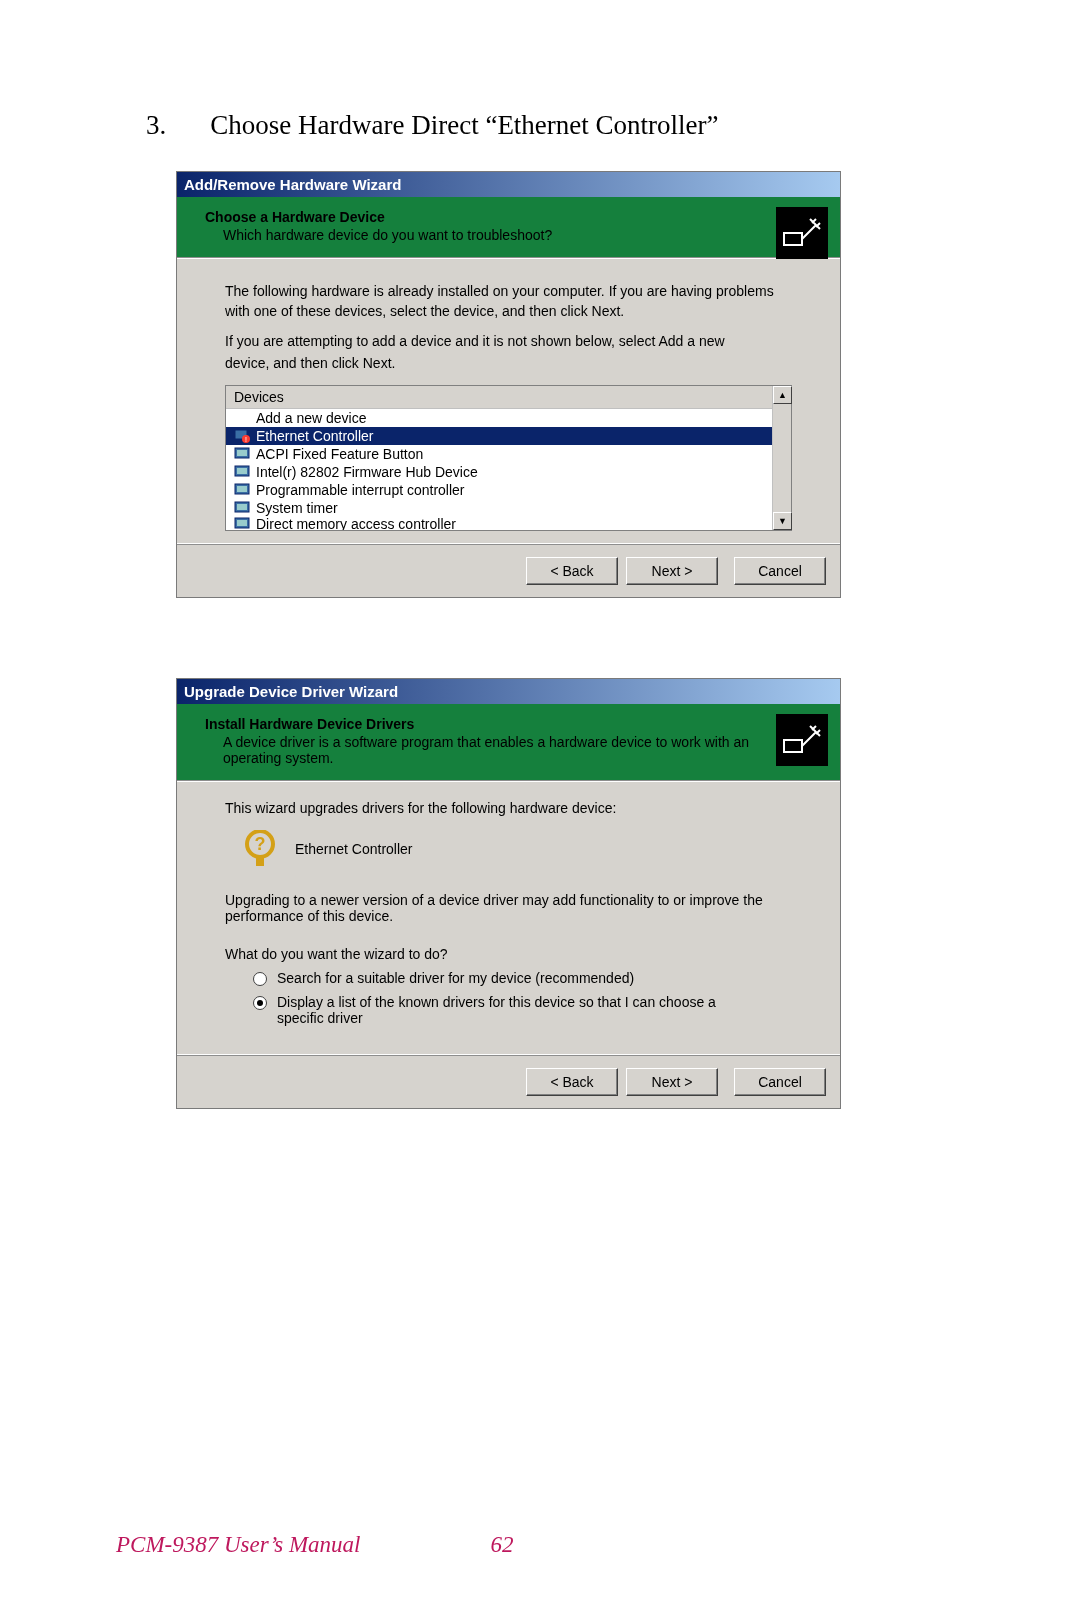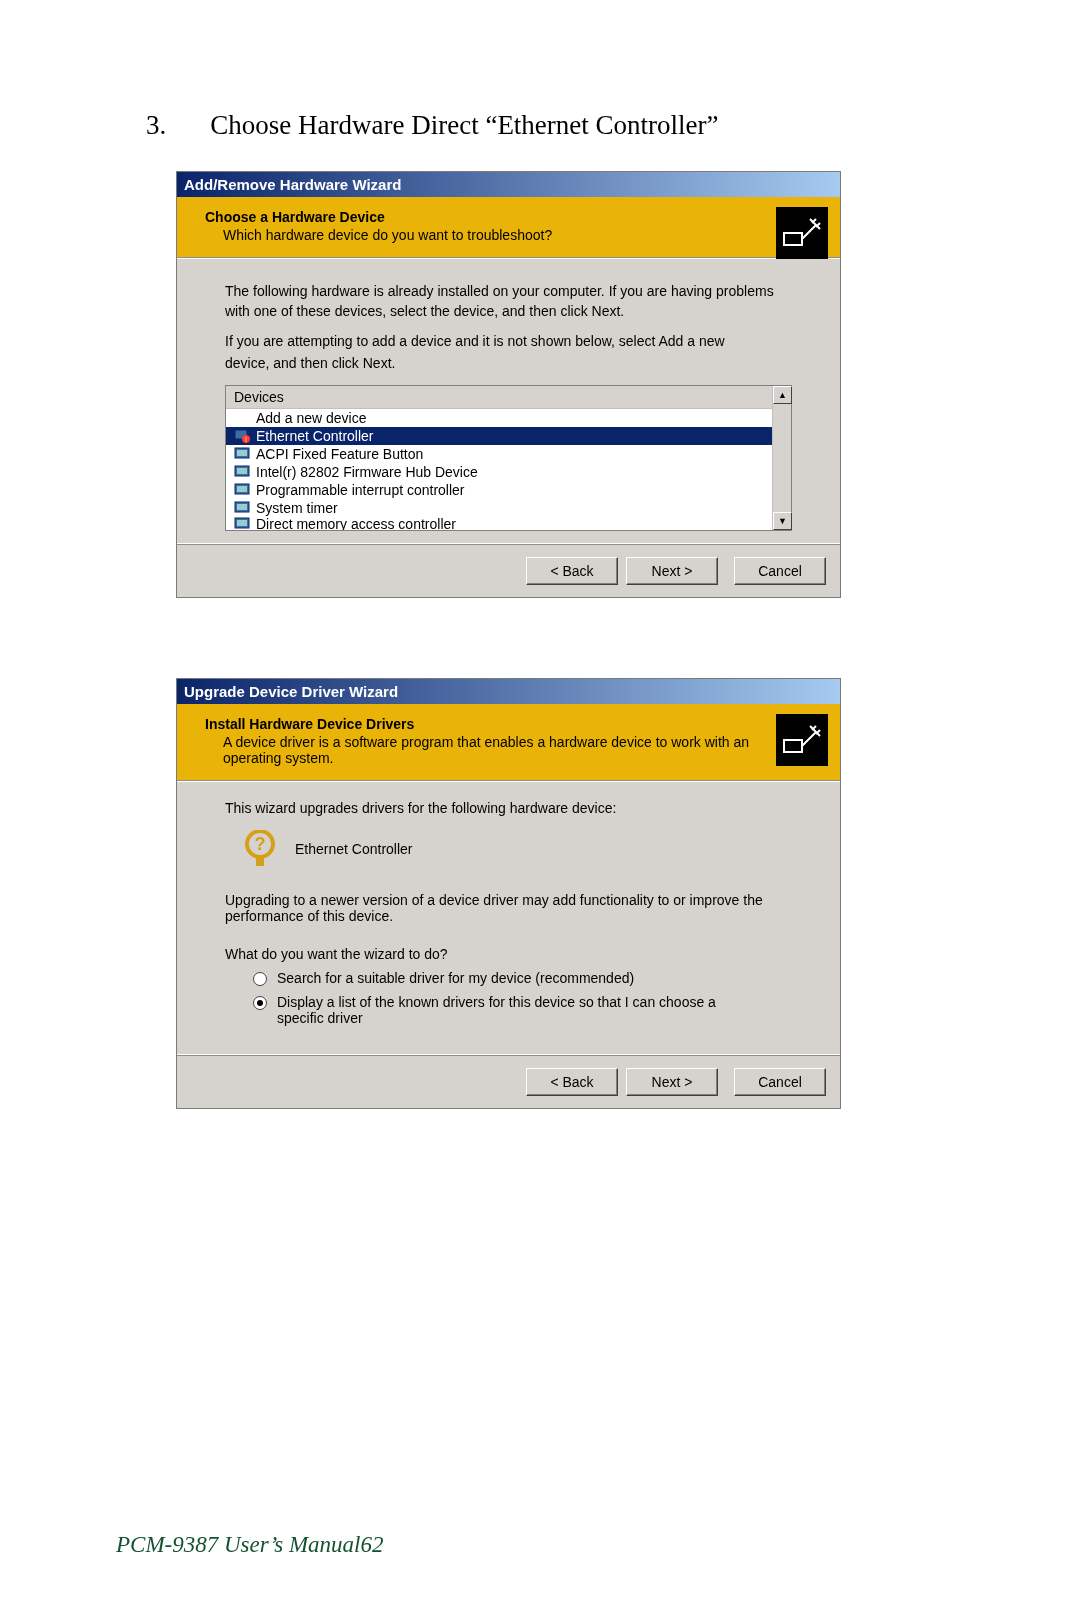--- a/index.html
+++ b/index.html
@@ -33,21 +33,21 @@
     margin-bottom: 80px;
   }
   .title-bar {
     background: linear-gradient(to right, #0a246a 0%, #a6caf0 100%);
     color: #fff;
     font-weight: bold;
     padding: 4px 7px;
     font-size: 15px;
   }
   .header-pane {
-    background: #eab308;
+    background: #15803d;
     border-bottom: 1px solid #8e8e8e;
     padding: 12px 14px 14px 28px;
     position: relative;
   }
   .header-pane h2 {
     font-size: 14px;
     font-weight: bold;
     margin: 0 0 2px 0;
   }
   .header-pane p {
@@ -181,23 +181,23 @@
   }
   .footer {
     position: absolute;
     bottom: 60px;
     left: 116px;
     right: 116px;
     display: flex;
     font-family: "Times New Roman", serif;
     font-style: italic;
     font-size: 23px;
-    color: #14532d;
-  }
-  .footer .pg { font-style: italic; }
+    color: #be185d;
+  }
+  .footer .pg { margin-left: 130px; font-style: italic; }
 </style>
 </head>
 <body>
 
 <div class="page">
 
   <div class="instruction">
     <span class="num">3.</span>
     <span>Choose Hardware Direct “Ethernet Controller”</span>
   </div>

